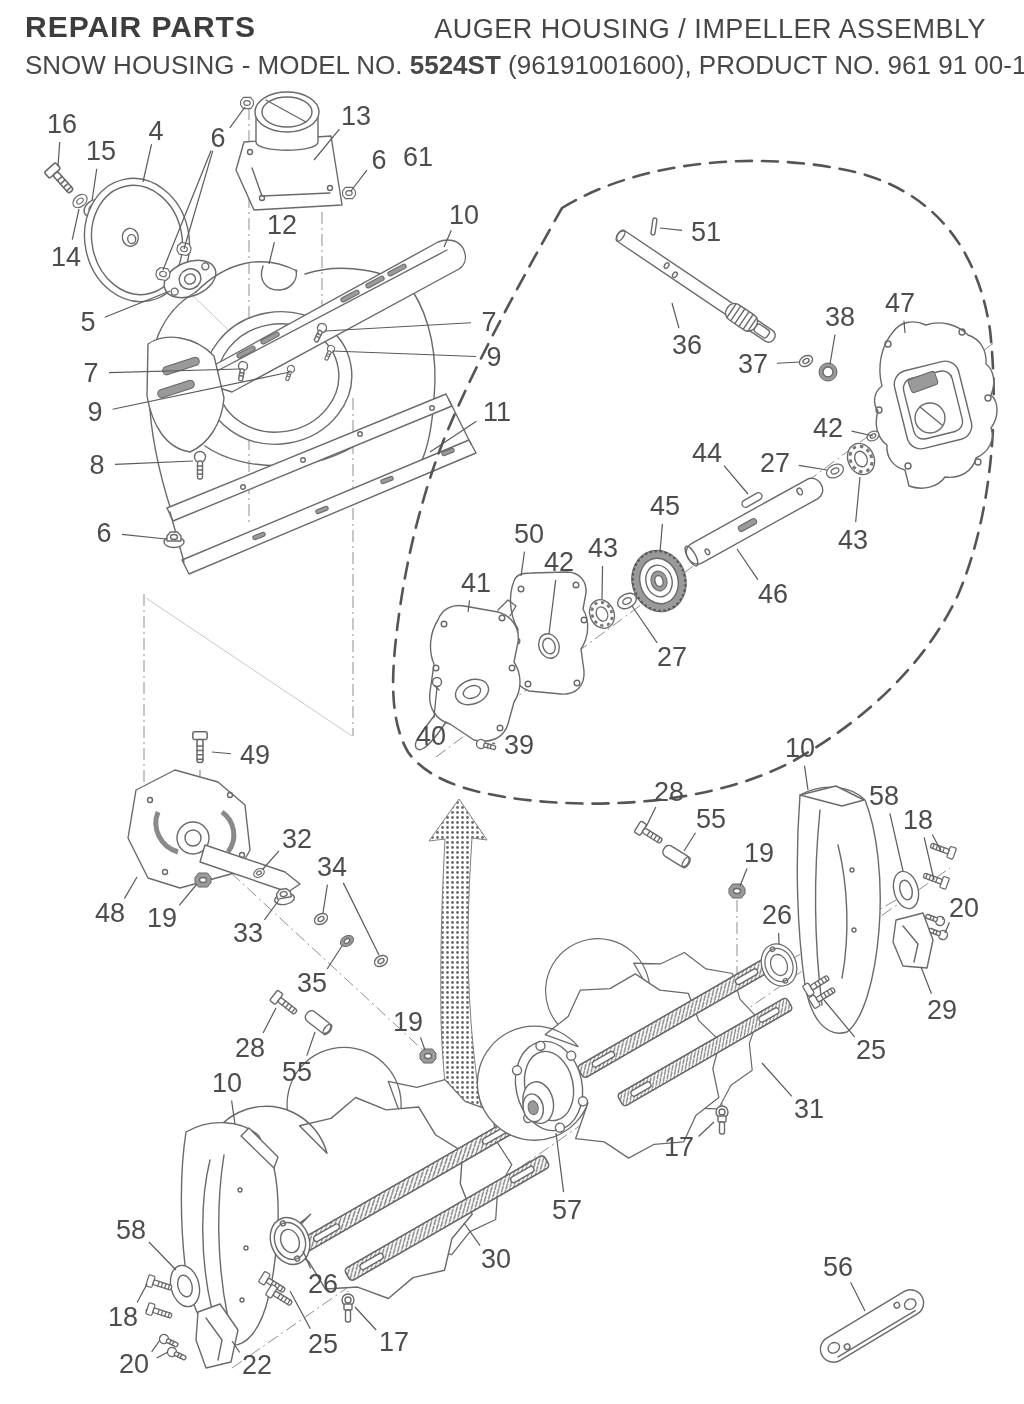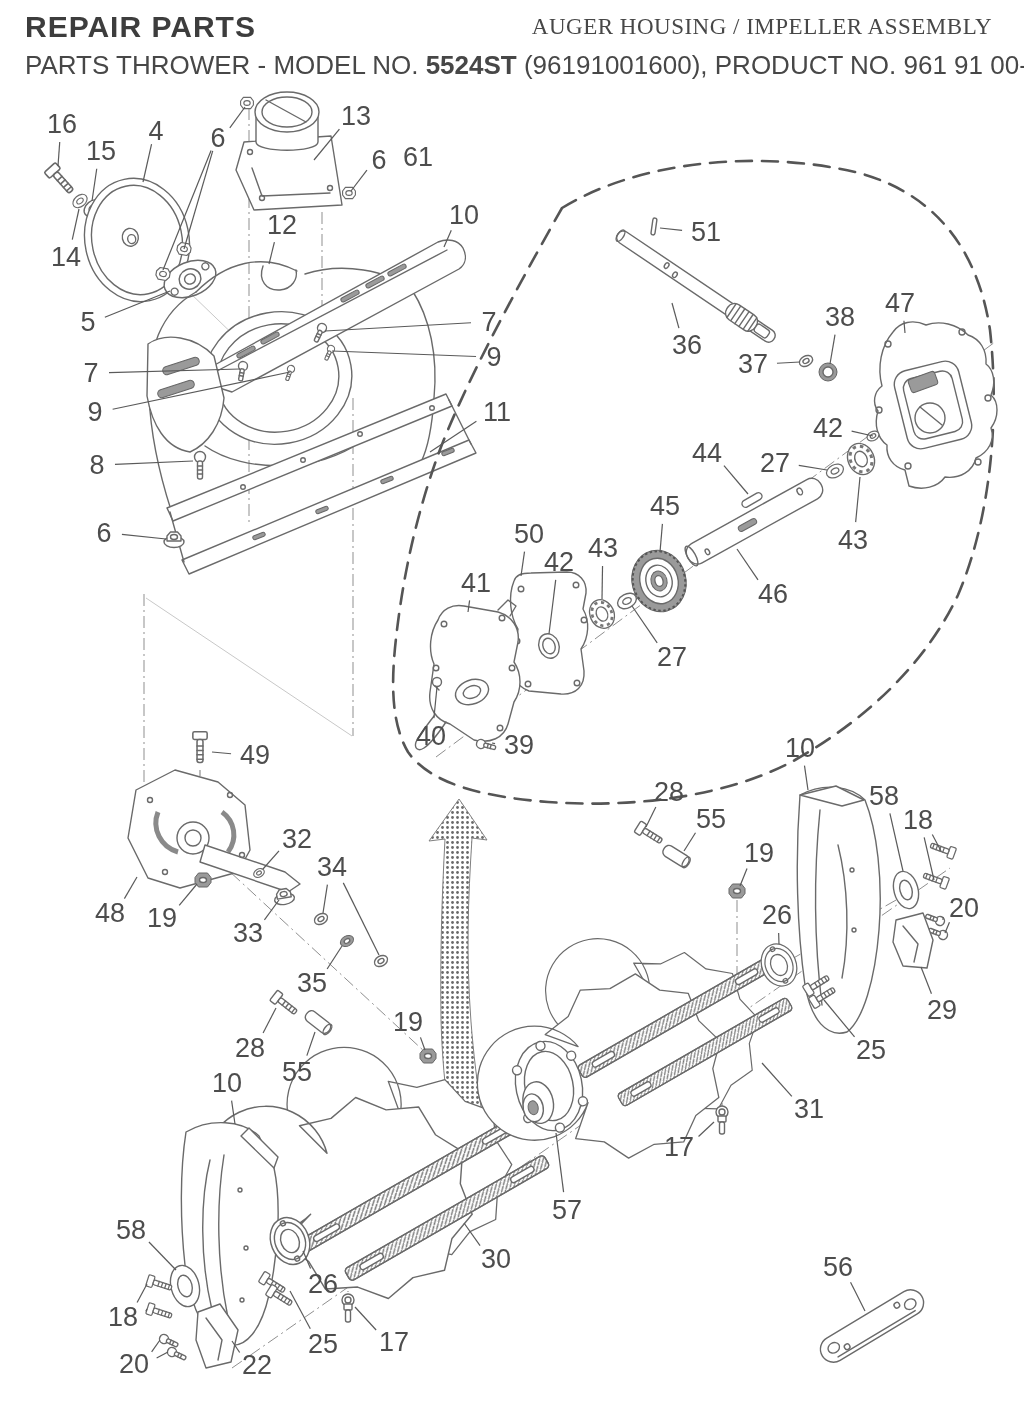--- a/index.html
+++ b/index.html
@@ -1,41 +1,41 @@
 <!DOCTYPE html>
 <html><head>
 <meta charset="utf-8">
 <style>
   html,body{margin:0;padding:0;background:#fff;}
   #page{position:relative;width:1024px;height:1404px;background:#fff;overflow:hidden;
         font-family:"Liberation Sans",sans-serif;border-radius:20px;}
   .hdr-left{position:absolute;left:25px;top:10px;font-weight:bold;font-size:30px;
             letter-spacing:1px;color:#3d3d3d;}
-  .hdr-right{position:absolute;right:32px;top:14px;font-size:23px;letter-spacing:.5px;color:#474747;font-family:Liberation Serif, serif;}
+  .hdr-right{position:absolute;right:38px;top:14px;font-size:27px;letter-spacing:.5px;color:#474747;}
   .hdr-sub{position:absolute;left:25px;top:50px;font-size:26px;color:#474747;white-space:nowrap;}
   .hdr-sub b{font-weight:bold;text-align:right;}
   svg{position:absolute;left:0;top:0;}
   .ln{stroke:#6a6a6a;fill:none;stroke-width:1.4;stroke-linecap:round;stroke-linejoin:round;}
   .w{fill:#ffffff;stroke:#6a6a6a;stroke-width:1.4;stroke-linejoin:round;}
   .g{fill:#9a9a9a;stroke:#666;stroke-width:1;}
   .cl{stroke:#8f8f8f;stroke-width:1;stroke-dasharray:12 4 2 4;fill:none;}
   .dsh{stroke:#8f8f8f;stroke-width:1.2;stroke-dasharray:6 5;fill:none;}
   .bub{stroke:#555;stroke-width:2.6;stroke-dasharray:16 10;fill:none;stroke-linecap:round;}
   .proj{stroke:#c8c8c8;stroke-width:1;fill:none;}
   .lbl{font-family:"Liberation Sans",sans-serif;font-size:27px;fill:#4d4d4d;}
   .ldr{stroke:#5a5a5a;stroke-width:1.2;}
   .arrow{fill:url(#dots);stroke:#808080;stroke-width:1;}
 </style>
 </head>
 <body>
 
 <div id="page">
   <div class="hdr-left">REPAIR PARTS</div>
   <div class="hdr-right">AUGER HOUSING / IMPELLER ASSEMBLY</div>
-  <div class="hdr-sub"><span>PARTS THROWER - MODEL NO. </span><b>5524ST</b><span> (96191001600), PRODUCT NO. 961 91 00-16</span></div>
+  <div class="hdr-sub"><span>SNOW HOUSING - MODEL NO. </span><b>5524ST</b><span> (96191001600), PRODUCT NO. 961 91 00-16</span></div>
 
   <svg width="1024" height="1404" viewBox="0 0 1024 1404">
     <defs>
       <pattern id="dots" patternUnits="userSpaceOnUse" width="5" height="5">
         <circle cx="2.5" cy="2.5" r="1.4" fill="#6a6a6a"></circle>
       </pattern>
       <pattern id="hatch" patternUnits="userSpaceOnUse" width="5" height="5">
         <path d="M0,5 L5,0" stroke="#777" stroke-width="1.3"></path>
       </pattern>
       <g id="nutH">

